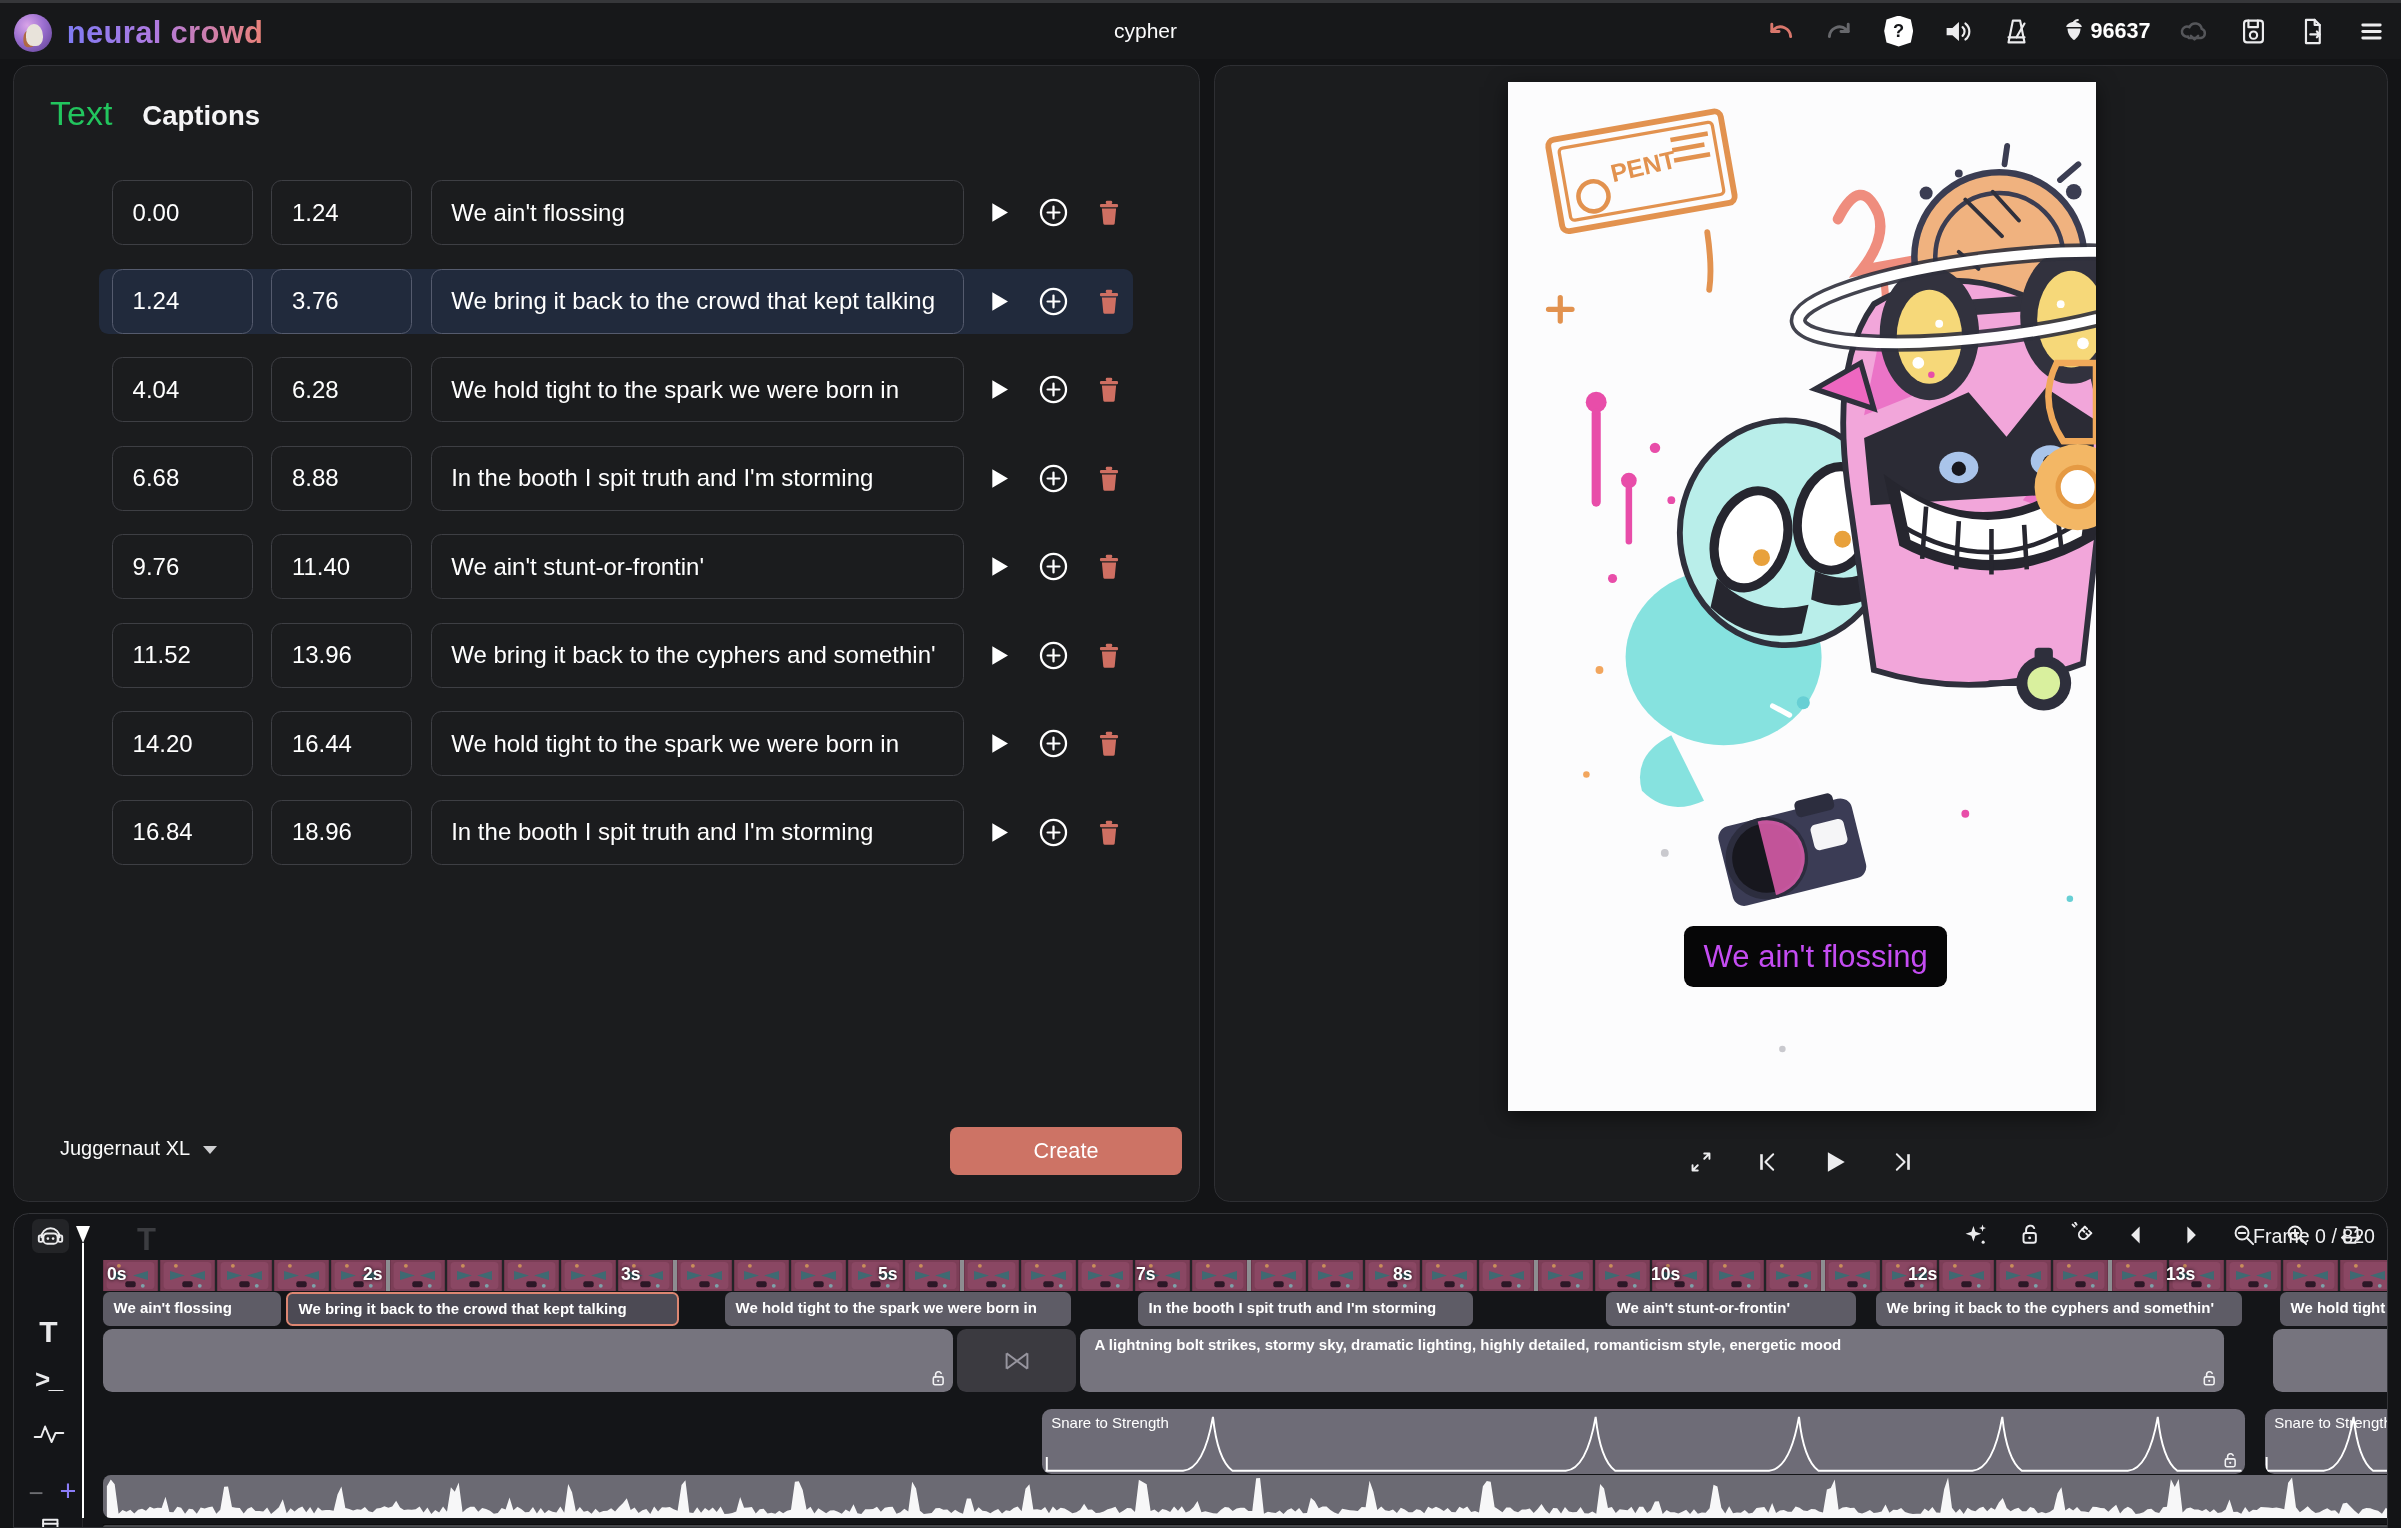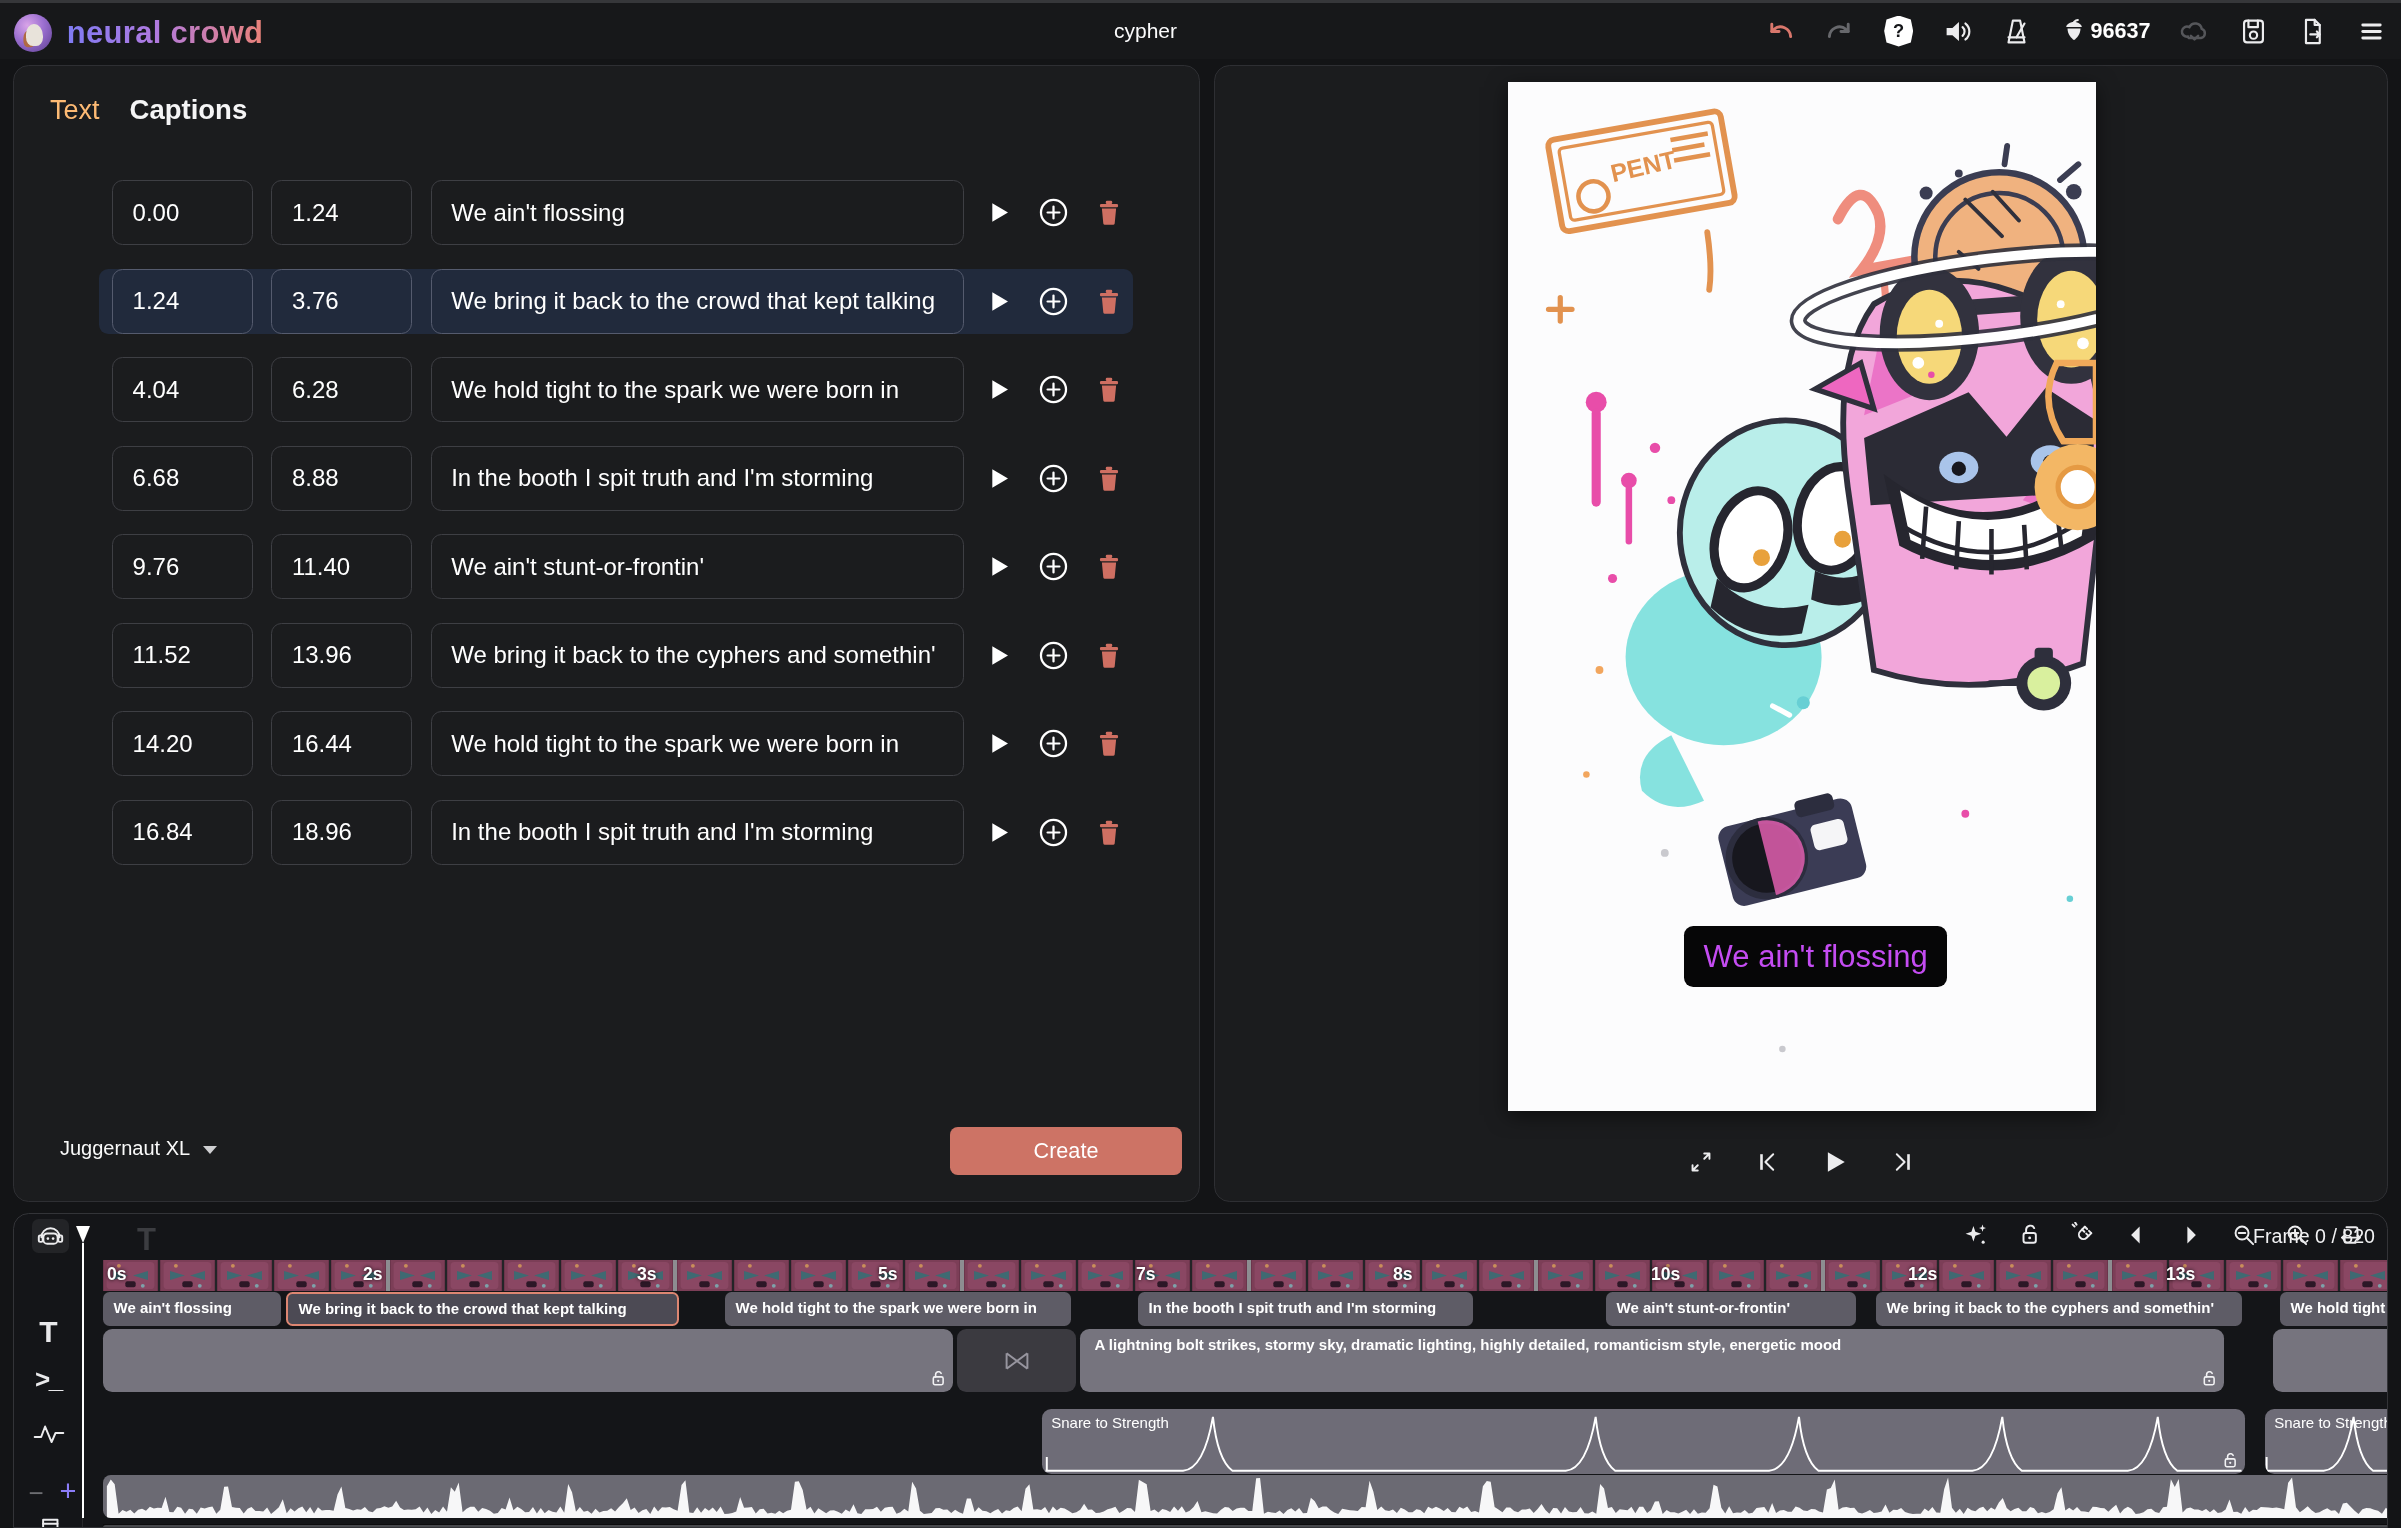--- a/index.html
+++ b/index.html
@@ -26,21 +26,21 @@
     clip-path:polygon(50% 0,92% 13%,100% 50%,92% 87%,50% 100%,8% 87%,0 50%,8% 13%);
     display:flex;align-items:center;justify-content:center; color:#151619; font-size:18.3px; font-weight:bold;}
 
   
   .panel { position:absolute; background:#1b1c1e; border:1.3px solid #2e2f33; border-radius:15.7px; }
   #left-panel  { left:13px;  top:65px; width:1187px; height:1137px; }
   #right-panel { left:1214px; top:65px; width:1174px; height:1137px; }
 
   
   #tabs { position:absolute; left:36px; top:27.5px; display:flex; gap:30px; align-items:baseline;}
-  #tab-text { font-size:27px; color:#fdba74; }
+  #tab-text { font-size:34px; color:#22c55e; }
   #tab-captions { font-size:27.5px; color:#f5f5f6; font-weight:600; }
 
   
   #caption-rows { position:absolute; left:85px; top:114px; display:flex; flex-direction:column; gap:23.5px; }
   .cap-row { display:flex; align-items:center; gap:18.3px; height:65px; padding:0 13px; border-radius:9.2px; }
   .cap-row.selected { background:#212a3c; }
   .cap-row input { background:transparent; border:1.3px solid #3e3f44; border-radius:10.5px;
     height:65px; color:#fff; font-size:24px; font-family:"Liberation Sans",sans-serif; padding:0 19.6px; outline:none;}
   .cap-row.selected input { border-color:#555b6e; }
   .t-in { width:141px; }
@@ -1026,21 +1026,21 @@
             <path d="M15 17L38 24L15 31Z" fill="#3f6a72"></path>
             <path d="M69 17L46 24L69 31Z" fill="#3f6a72"></path>
             <rect x="34" y="33" width="16" height="9" rx="3" fill="#2c1726"></rect>
             <circle cx="24" cy="9" r="3" fill="#c98e5a"></circle>
             <circle cx="61" cy="40" r="3" fill="#79c9c9" opacity=".7"></circle>
           </svg></div>
       </div>
     <div id="ruler-labels">
         <span class="ruler-label" style="left: 3.9px;">0s</span>
         <span class="ruler-label" style="left: 260px;">2s</span>
-        <span class="ruler-label" style="left: 518px; margin-left: 16px;">3s</span>
+        <span class="ruler-label" style="left: 518px;">3s</span>
         <span class="ruler-label" style="left: 775px;">5s</span>
         <span class="ruler-label" style="left: 1033px;">7s</span>
         <span class="ruler-label" style="left: 1290px;">8s</span>
         <span class="ruler-label" style="left: 1548px;">10s</span>
         <span class="ruler-label" style="left: 1805px;">12s</span>
         <span class="ruler-label" style="left: 2063px; text-align: right;">13s</span>
       </div>
     <div class="tl-row" id="row-captions">
         <div class="cap-seg" style="left: 0px; width: 178px;">We ain't flossing</div>
         <div class="cap-seg selected" style="left: 183px; width: 393px;">We bring it back to the crowd that kept talking</div>

